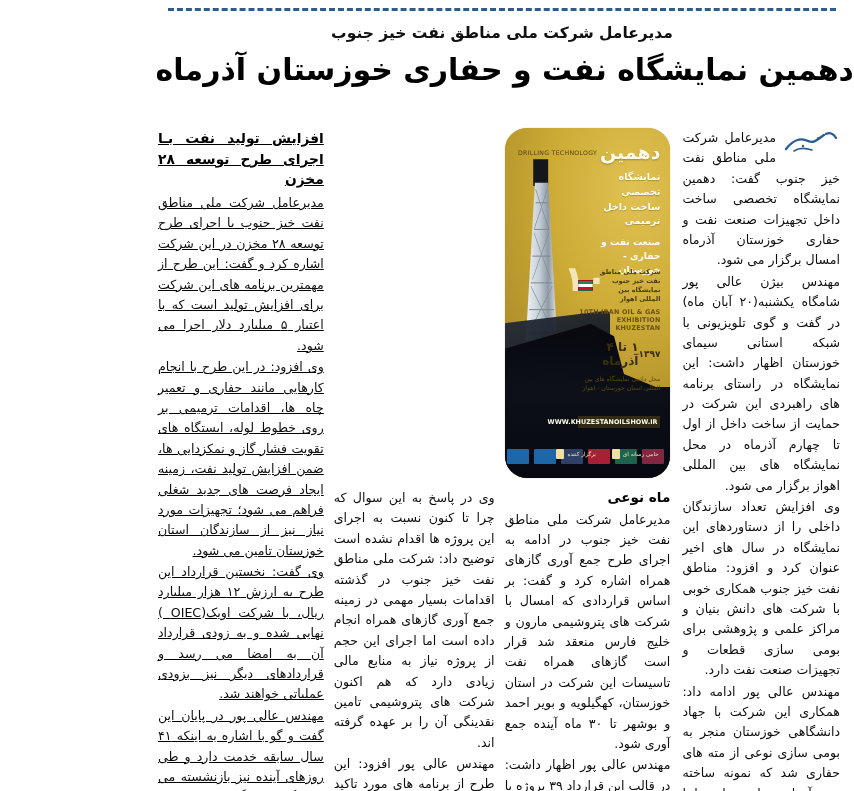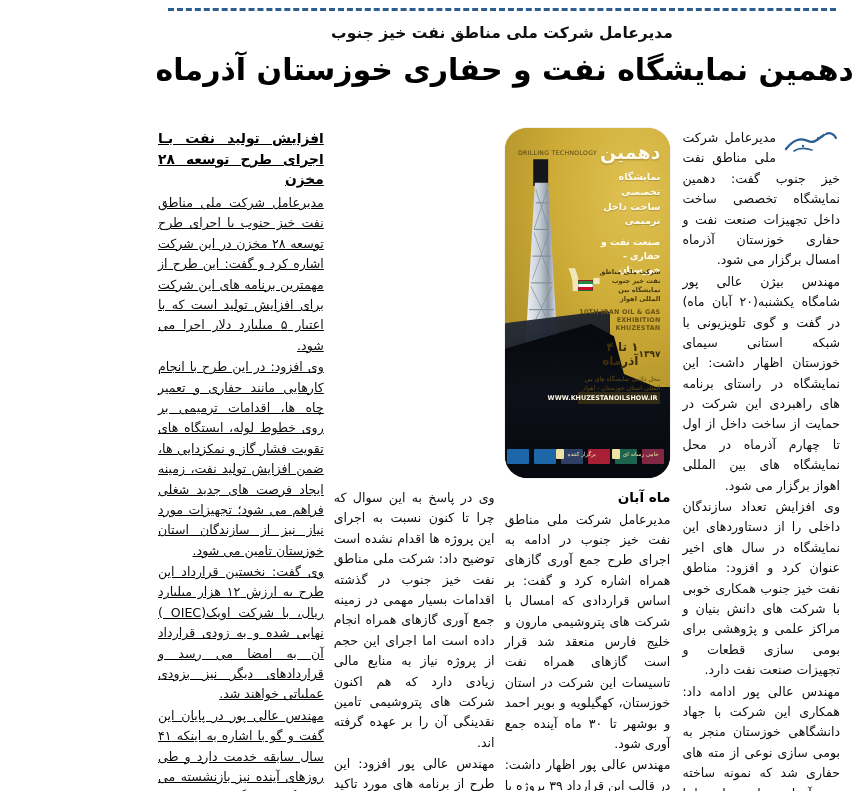--- a/index.html
+++ b/index.html
@@ -253,21 +253,21 @@
     font-size: 9px; font-weight: 700; color: #3a2f0c;
   }
   .pm-small {
     margin-top: 6px;
     font-size: 6.2px;
     color: #5c4a12;
     line-height: 1.5;
     text-align: right;
   }
   .pm-band {
-    margin-top: 0;
+    margin-top: 24px;
     font-size: 6.4px;
     font-weight: 700;
     color: #fffbe9;
     background: rgba(120,96,20,0.35);
     padding: 2px 3px;
     text-align: center;
   }
   .poster-caption-top {
     position: absolute;
     left: 8%;
@@ -436,21 +436,21 @@
               <span class="credit-txt">برگزار کننده</span>
             </span>
             <span class="credit">
               <span class="credit-mark"></span>
               <span class="credit-txt">حامی رسانه ای</span>
             </span>
           </div>
         </div>
       </div>
 
-      <div class="subhead center-r">ماه آبان</div>
+      <div class="subhead center-r">ماه نوعی</div>
       <p class="txt">مدیرعامل شرکت ملی مناطق نفت خیز جنوب در ادامه به اجرای طرح جمع آوری گازهای همراه اشاره کرد و گفت: بر اساس قراردادی که امسال با شرکت های پتروشیمی مارون و خلیج فارس منعقد شد قرار است گازهای همراه نفت تاسیسات این شرکت در استان خوزستان، کهگیلویه و بویر احمد و بوشهر تا ۳۰ ماه آینده جمع آوری شود.</p>
       <p class="txt">مهندس عالی پور اظهار داشت: در قالب این قرارداد ۳۹ پروژه با اعتبار یک میلیارد و ۲۱۶ میلیون دلار اجرا و گازهای مشعل جمع آوری شده و به گاز شیرین تبدیل می شود؛ مایعات گازی تولید شده نیز به عنوان خوراک به شرکت های پتروشیمی تحویل داده می شود.</p>
     </div>
 
     <div class="col col-3">
       <div style="height:360px"></div>
       <p class="txt">وی در پاسخ به این سوال که چرا تا کنون نسبت به اجرای این پروژه ها اقدام نشده است توضیح داد: شرکت ملی مناطق نفت خیز جنوب در گذشته اقدامات بسیار مهمی در زمینه جمع آوری گازهای همراه انجام داده است اما اجرای این حجم از پروژه نیاز به منابع مالی زیادی دارد که هم اکنون شرکت های پتروشیمی تامین نقدینگی آن را بر عهده گرفته اند.</p>
       <p class="txt">مهندس عالی پور افزود: این طرح از برنامه های مورد تاکید وزیر محترم نفت است و هدف ما نیز اجرای آن در موعد مقرر است. در این راستا جلسات اولیه با شرکت های پتروشیمی برای شروع کار تشکیل شده است.</p>
     </div>
 

